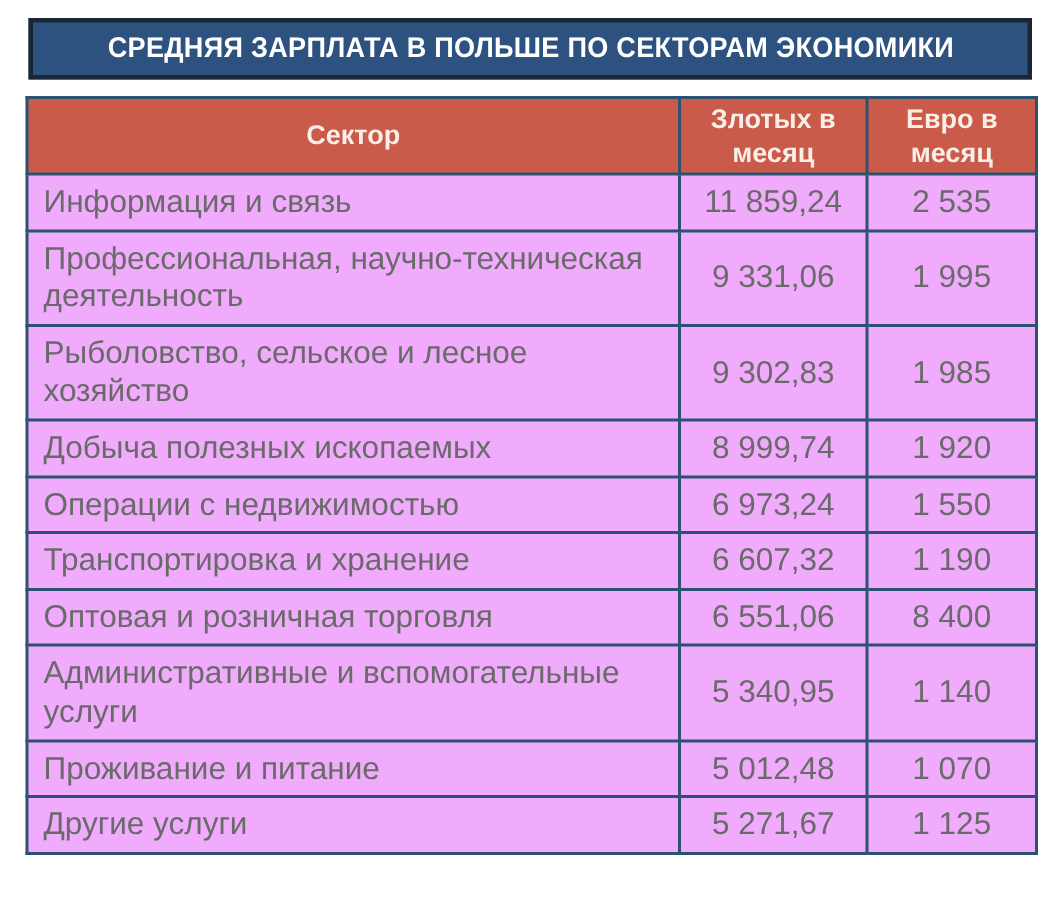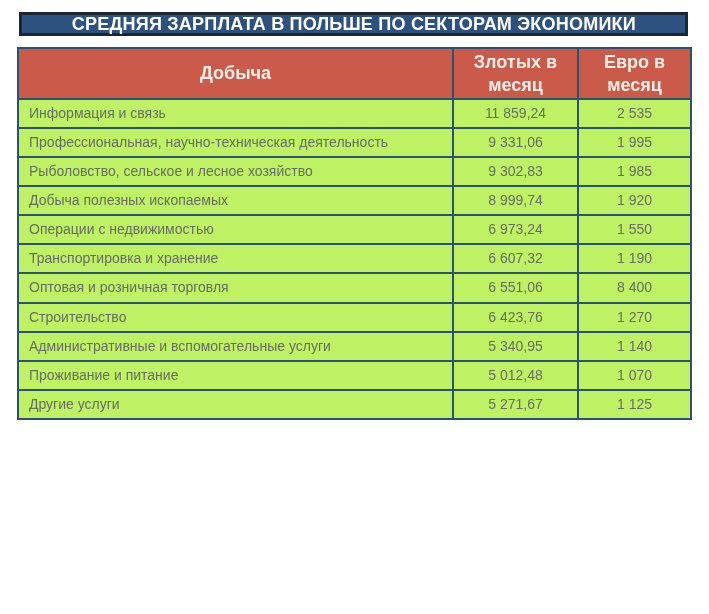--- a/index.html
+++ b/index.html
@@ -14,21 +14,21 @@
   * { box-sizing: border-box; }
   html, body {
     margin: 0; padding: 0;
     width: 709px; height: 614px;
     background: var(--page_bg);
     font-family: "Liberation Sans", sans-serif;
     overflow: hidden;
   }
   .title-bar {
     margin: 12px 16px 0 19px;
-    width: 669px; height: 24px;
+    width: 669px; height: 41px;
     background: var(--title_bg);
     border: 3px solid var(--title_border);
     display: flex; align-items: center; justify-content: center;
   }
   .title-bar .title-text {
     color: #ffffff;
     font-weight: bold;
     font-size: 19px;
     white-space: nowrap;
     transform: scaleX(0.95);
@@ -51,23 +51,23 @@
     color: var(--header_text);
     font-size: 18px;
     font-weight: bold;
     text-align: center;
     vertical-align: middle;
     height: 50px;
     line-height: 1.25;
     padding: 2px 18px;
   }
   table.salary td {
-    background: #bef264;
+    background: #f0abfc;
     color: var(--row_text);
-    font-size: 14px;
+    font-size: 21px;
     line-height: 1.22;
     padding: 5px 10px;
     vertical-align: middle;
   }
   table.salary td.num {
     text-align: center;
     padding: 2px 4px;
     white-space: nowrap;
   }
 </style>
@@ -79,21 +79,21 @@
 </div>
 
 <table class="salary">
   <colgroup>
     <col class="c-sector">
     <col class="c-zloty">
     <col class="c-euro">
   </colgroup>
   <thead>
     <tr>
-      <th>Добыча</th>
+      <th>Сектор</th>
       <th>Злотых в месяц</th>
       <th>Евро в месяц</th>
     </tr>
   </thead>
   <tbody>
       <tr>
         <td>Информация и связь</td>
         <td class="num">11 859,24</td>
         <td class="num">2 535</td>
       </tr>
@@ -121,25 +121,20 @@
         <td>Транспортировка и хранение</td>
         <td class="num">6 607,32</td>
         <td class="num">1 190</td>
       </tr>
       <tr>
         <td>Оптовая и розничная торговля</td>
         <td class="num">6 551,06</td>
         <td class="num">8 400</td>
       </tr>
       <tr>
-        <td>Строительство</td>
-        <td class="num">6 423,76</td>
-        <td class="num">1 270</td>
-      </tr>
-      <tr>
         <td>Административные и вспомогательные услуги</td>
         <td class="num">5 340,95</td>
         <td class="num">1 140</td>
       </tr>
       <tr>
         <td>Проживание и питание</td>
         <td class="num">5 012,48</td>
         <td class="num">1 070</td>
       </tr>
       <tr>

